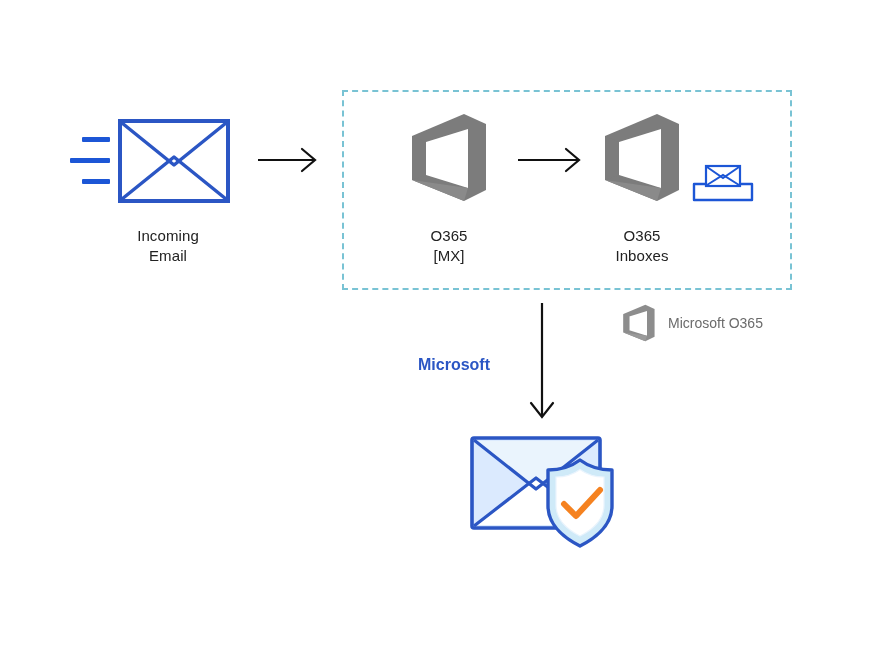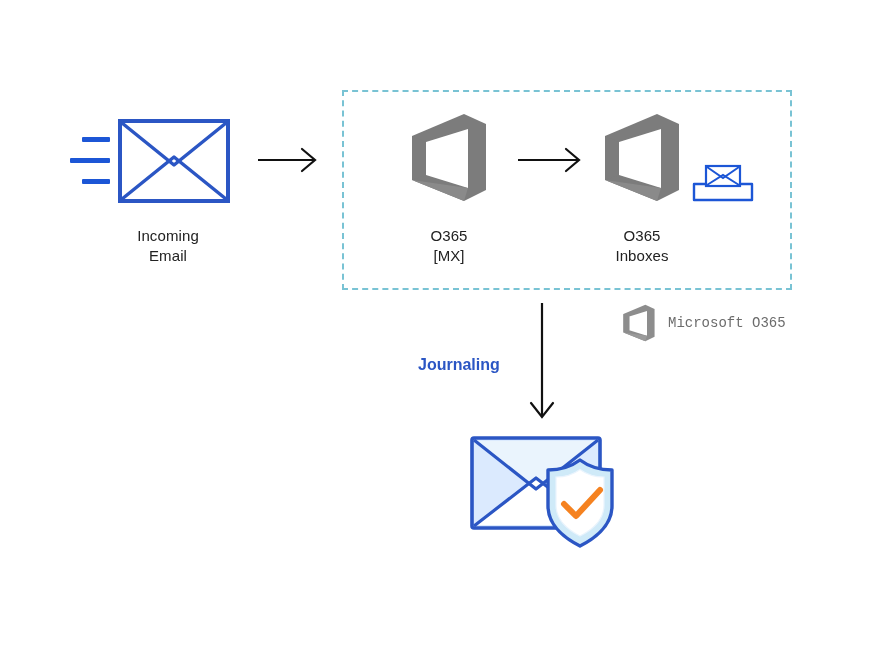--- a/index.html
+++ b/index.html
@@ -31,21 +31,21 @@
     line-height: 20px;
     color: #222222;
     font-family: "Liberation Sans", sans-serif;
     white-space: pre-line;
     letter-spacing: 0.1px;
   }
   .legend-label {
     position: absolute;
     font-size: 14px;
     color: #6b6b6b;
-    font-family: Liberation Mono, monospace;
+    font-family: Liberation Sans, sans-serif;
     white-space: nowrap;
   }
   .journaling-label {
     position: absolute;
     font-size: 16px;
     font-weight: bold;
     color: #2b56c4;
     font-family: "Liberation Sans", sans-serif;
     white-space: nowrap;
   }
@@ -140,21 +140,21 @@
     </svg>
   </div>
   <div class="legend-label" style="left:668px; top:315px;">Microsoft O365</div>
 
   <div class="node" style="left:524px; top:303px; width:36px; height:120px;">
     <svg width="36" height="120" viewBox="0 0 36 120">
       <line x1="18" y1="0" x2="18" y2="112" stroke="#111111" stroke-width="2.2"></line>
       <path d="M7 100 L18 114 L29 100" fill="none" stroke="#111111" stroke-width="2.2" stroke-linecap="round" stroke-linejoin="miter"></path>
     </svg>
   </div>
-  <div class="journaling-label" style="left:418px; top:356px;">Journaling</div>
+  <div class="journaling-label" style="left:418px; top:356px;">Microsoft</div>
 
   <div class="node" style="left:466px; top:432px; width:168px; height:118px;">
     <svg width="168" height="118" viewBox="0 0 168 118">
 
       <rect x="6" y="6" width="128" height="90" rx="2" fill="#dbeafe" stroke="#2b56c4" stroke-width="3.6"></rect>
 
       <path d="M9 9 L131 9 L70 57 Z" fill="#eaf4fd"></path>
       <path d="M9 93 L70 45 L131 93 Z" fill="#ffffff"></path>
 
       <path d="M8 8 L70 57 L132 8" fill="none" stroke="#2b56c4" stroke-width="3.2" stroke-linejoin="round"></path>

